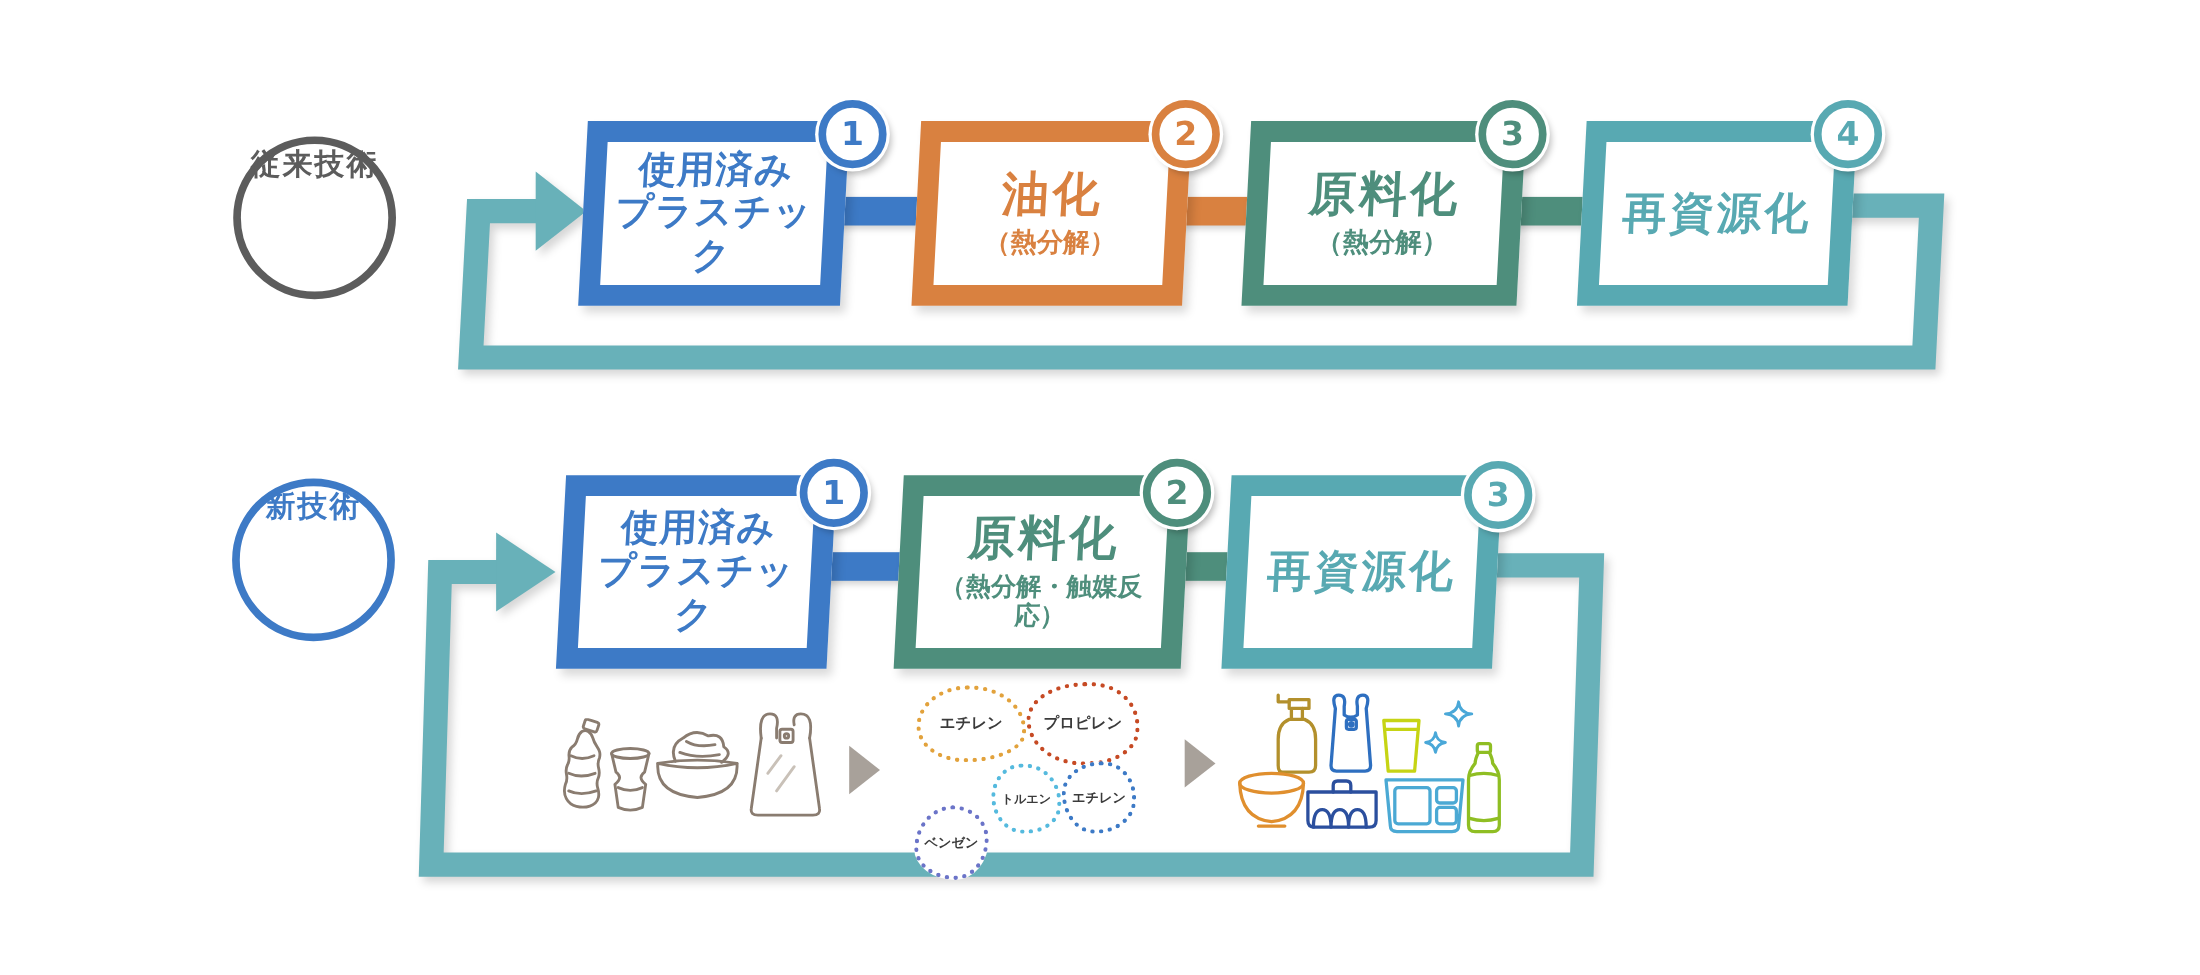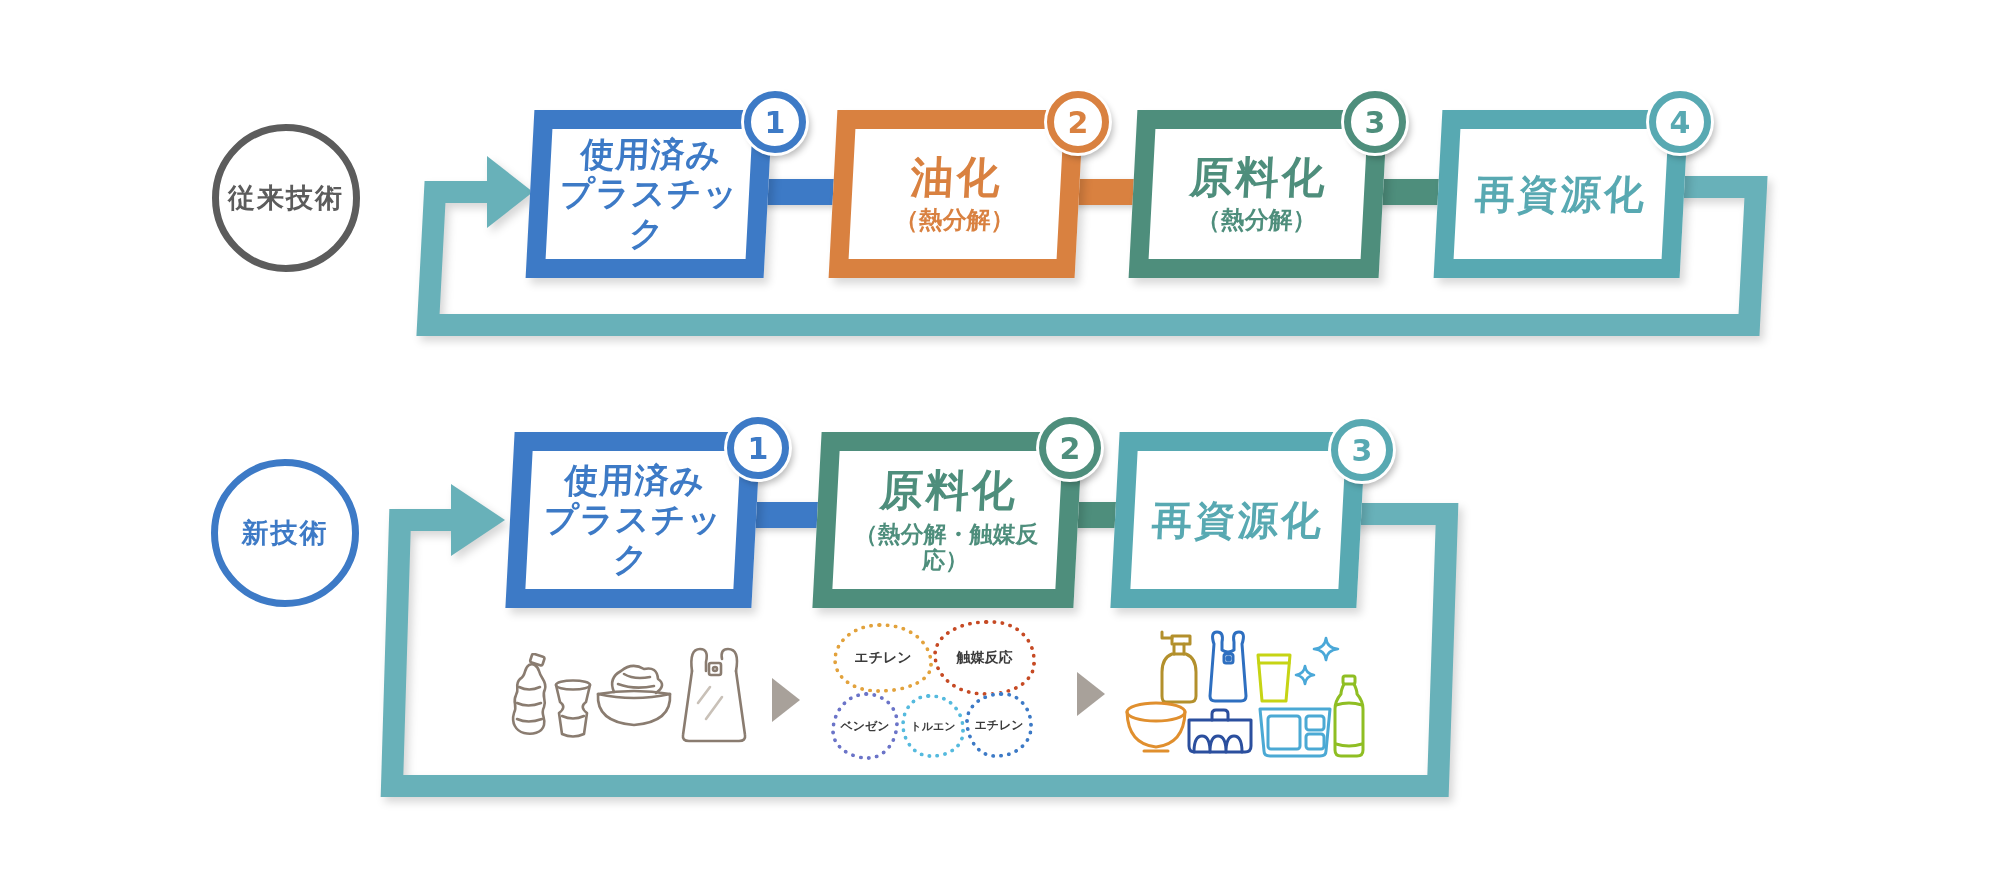--- a/index.html
+++ b/index.html
@@ -26,21 +26,21 @@
   .box .t-big{font-size:43px;letter-spacing:3px;}
   .box .note{font-size:24px;margin-top:5px;letter-spacing:0;}
   .box .t1:empty,.box .note:empty{display:none;}
 
   .badge{position:absolute;box-sizing:border-box;width:62px;height:62px;border-radius:50%;
          background:#fff;border:7px solid;display:flex;align-items:center;justify-content:center;
          font-size:30px;font-weight:bold;
          box-shadow:0 0 0 3px #fff,4px 5px 7px rgba(0,0,0,.28);}
 
   .circleLabel{position:absolute;box-sizing:border-box;width:148px;height:148px;border-radius:50%;
-         border:7px solid;background:#fff;display:flex;align-items:center;justify-content:center;
+         border:7px solid;background:#fff;display:flex;align-items:flex-start;justify-content:center;
          font-size:27px;font-weight:bold;letter-spacing:2px;}
 
   .blob{position:absolute;box-sizing:border-box;border:4px dotted;background:#fff;
         display:flex;align-items:center;justify-content:center;
         font-size:14px;font-weight:bold;color:#3b3b3b;letter-spacing:0;}
   .tri{position:absolute;width:0;height:0;border-style:solid;border-color:transparent;
        border-left-color:#a8a19a;border-width:22px 0 22px 28px;}
   .icon{position:absolute;}
 </style>
 </head>
@@ -79,21 +79,21 @@
     </g>
     <g class="arrowshape">
       <rect class="f-green" x="1058" y="502" width="81" height="26"></rect>
       <polygon class="f-green" points="1136,483 1136,547 1175,515"></polygon>
     </g>
   </svg>
 
   <div class="circleLabel grayc" style="left:212px;top:124px">
     <span>従来技術</span>
   </div>
-  <div class="circleLabel blue" style="left:211px;top:459px">
+  <div class="circleLabel blue" style="left:211px;top:435px">
     <span>新技術</span>
   </div>
 
   <div class="box blue" style="left:530px;top:110px;width:238px;height:168px">
     <span class="t1">使用済み</span>
     <span class="t1">プラスチック</span>
   </div>
   <div class="box orange" style="left:833px;top:110px;width:246px;height:168px">
     <span class="t-big">油化</span>
     <span class="note">（熱分解）</span>
@@ -153,23 +153,23 @@
       <circle cx="39" cy="26" r="2"></circle>
     <path d="M22,60 L34,44 M30,76 L46,54" stroke="#c9c1b8"></path>
   </svg>
 
   <div class="tri" style="left:772px;top:678px"></div>
 
   <div class="blob" style="left: 833px; top: 623px; width: 100px; height: 70px; border-radius: 48% 52% 55% 45% / 55% 60% 40% 48%; border-color: rgb(226, 162, 60);">
     <span>エチレン</span>
   </div>
   <div class="blob" style="left: 933px; top: 620px; width: 103px; height: 76px; border-radius: 55% 45% 48% 52% / 48% 55% 45% 58%; border-color: rgb(198, 74, 36);">
-    <span>触媒反応</span>
-  </div>
-  <div class="blob" style="left: 831px; top: 692px; width: 68px; height: 68px; border-radius: 52% 48% 45% 55% / 58% 45% 55% 42%; font-size: 12px; border-color: rgb(107, 116, 200);">
+    <span>プロピレン</span>
+  </div>
+  <div class="blob" style="left: 831px; top: 732px; width: 68px; height: 68px; border-radius: 52% 48% 45% 55% / 58% 45% 55% 42%; font-size: 12px; border-color: rgb(107, 116, 200);">
     <span>ベンゼン</span>
   </div>
   <div class="blob" style="left: 901px; top: 694px; width: 64px; height: 64px; border-radius: 45% 55% 52% 48% / 50% 58% 42% 55%; font-size: 11px; border-color: rgb(85, 186, 222);">
     <span>トルエン</span>
   </div>
   <div class="blob" style="left: 965px; top: 692px; width: 68px; height: 66px; border-radius: 55% 45% / 45% 52% 48% 58%; font-size: 12px; border-color: rgb(61, 122, 198);">
     <span>エチレン</span>
   </div>
 
   <div class="tri" style="left:1077px;top:672px"></div>

